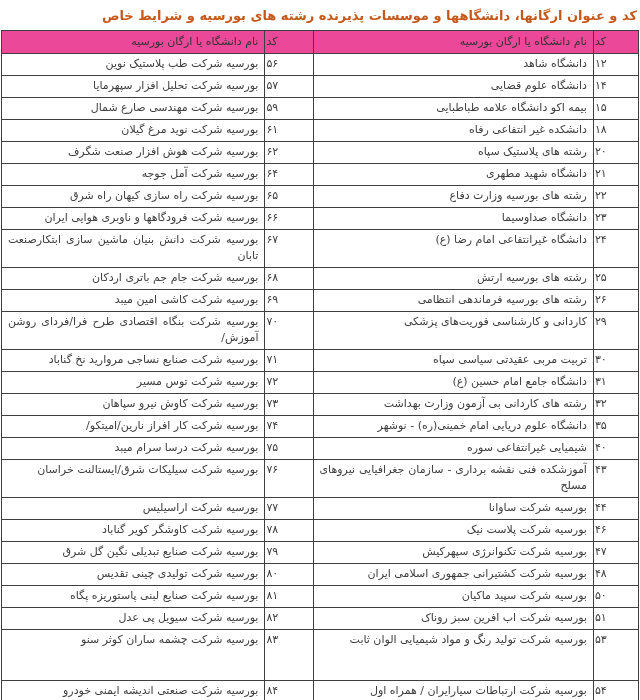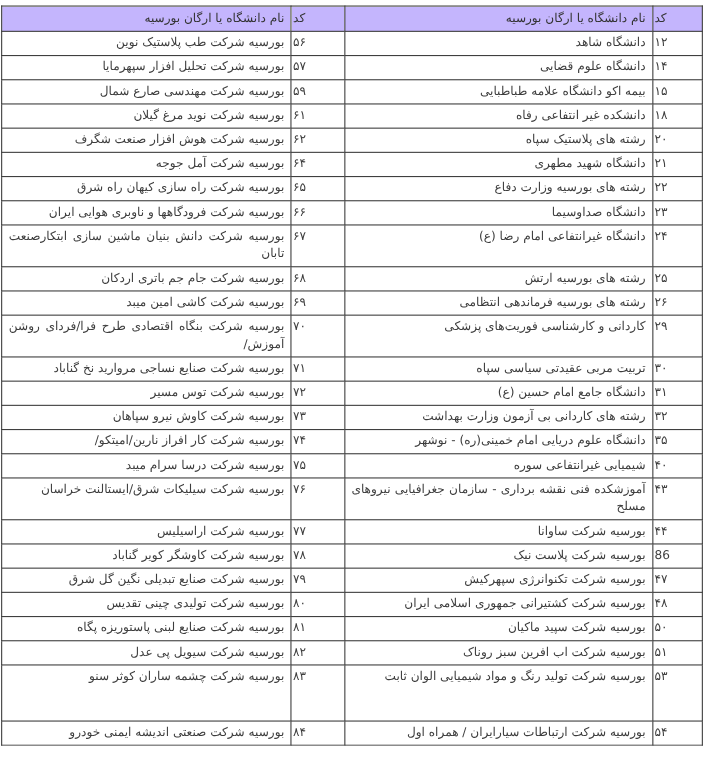--- a/index.html
+++ b/index.html
@@ -24,21 +24,21 @@
     table-layout:fixed;
   }
   .grid th,.grid td{
     border:1px solid #3f3f3f;
     font-size:11px;
     line-height:16px;
     vertical-align:top;
     overflow:hidden;
   }
   .grid thead th{
-    background:#c4b5fd;
+    background:#ec4899;
     font-weight:normal;
     color:#333333;
     height:18px;
     vertical-align:middle;
     padding:2px 6px;
   }
   .grid th.code-h{text-align:left;padding:2px 1px;}
   .grid th.name-h{text-align:right;}
   .grid td.code{
     text-align:left;
@@ -49,20 +49,21 @@
     padding:2px 6px;
   }
   tr.r1 td{height:17px;}
   tr.r2 td{height:33px;margin-left:24px;}
   tr.r3 td{height:46px;margin-top:16px;}
 </style>
 </head>
 <body>
 
 <div class="page">
+  <div class="title">کد و عنوان ارگانها، دانشگاهها و موسسات پذیرنده رشته های بورسیه و شرایط خاص</div>
 
   <table class="grid">
     <colgroup>
       <col style="width:45px">
       <col style="width:280px">
       <col style="width:48px">
       <col style="width:263px">
     </colgroup>
     <thead>
       <tr>
@@ -181,21 +182,21 @@
           <td class="code">۷۶</td>
           <td class="name">بورسیه شرکت سیلیکات شرق/ایستالنت خراسان</td>
         </tr>
         <tr class="r1">
           <td class="code">۴۴</td>
           <td class="name">بورسیه شرکت ساوانا</td>
           <td class="code">۷۷</td>
           <td class="name">بورسیه شرکت اراسیلیس</td>
         </tr>
         <tr class="r1">
-          <td class="code">86</td>
+          <td class="code">۴۶</td>
           <td class="name">بورسیه شرکت پلاست نیک</td>
           <td class="code">۷۸</td>
           <td class="name">بورسیه شرکت کاوشگر کویر گناباد</td>
         </tr>
         <tr class="r1">
           <td class="code">۴۷</td>
           <td class="name">بورسیه شرکت تکنوانرژی سپهرکیش</td>
           <td class="code">۷۹</td>
           <td class="name">بورسیه شرکت صنایع تبدیلی نگین گل شرق</td>
         </tr>

